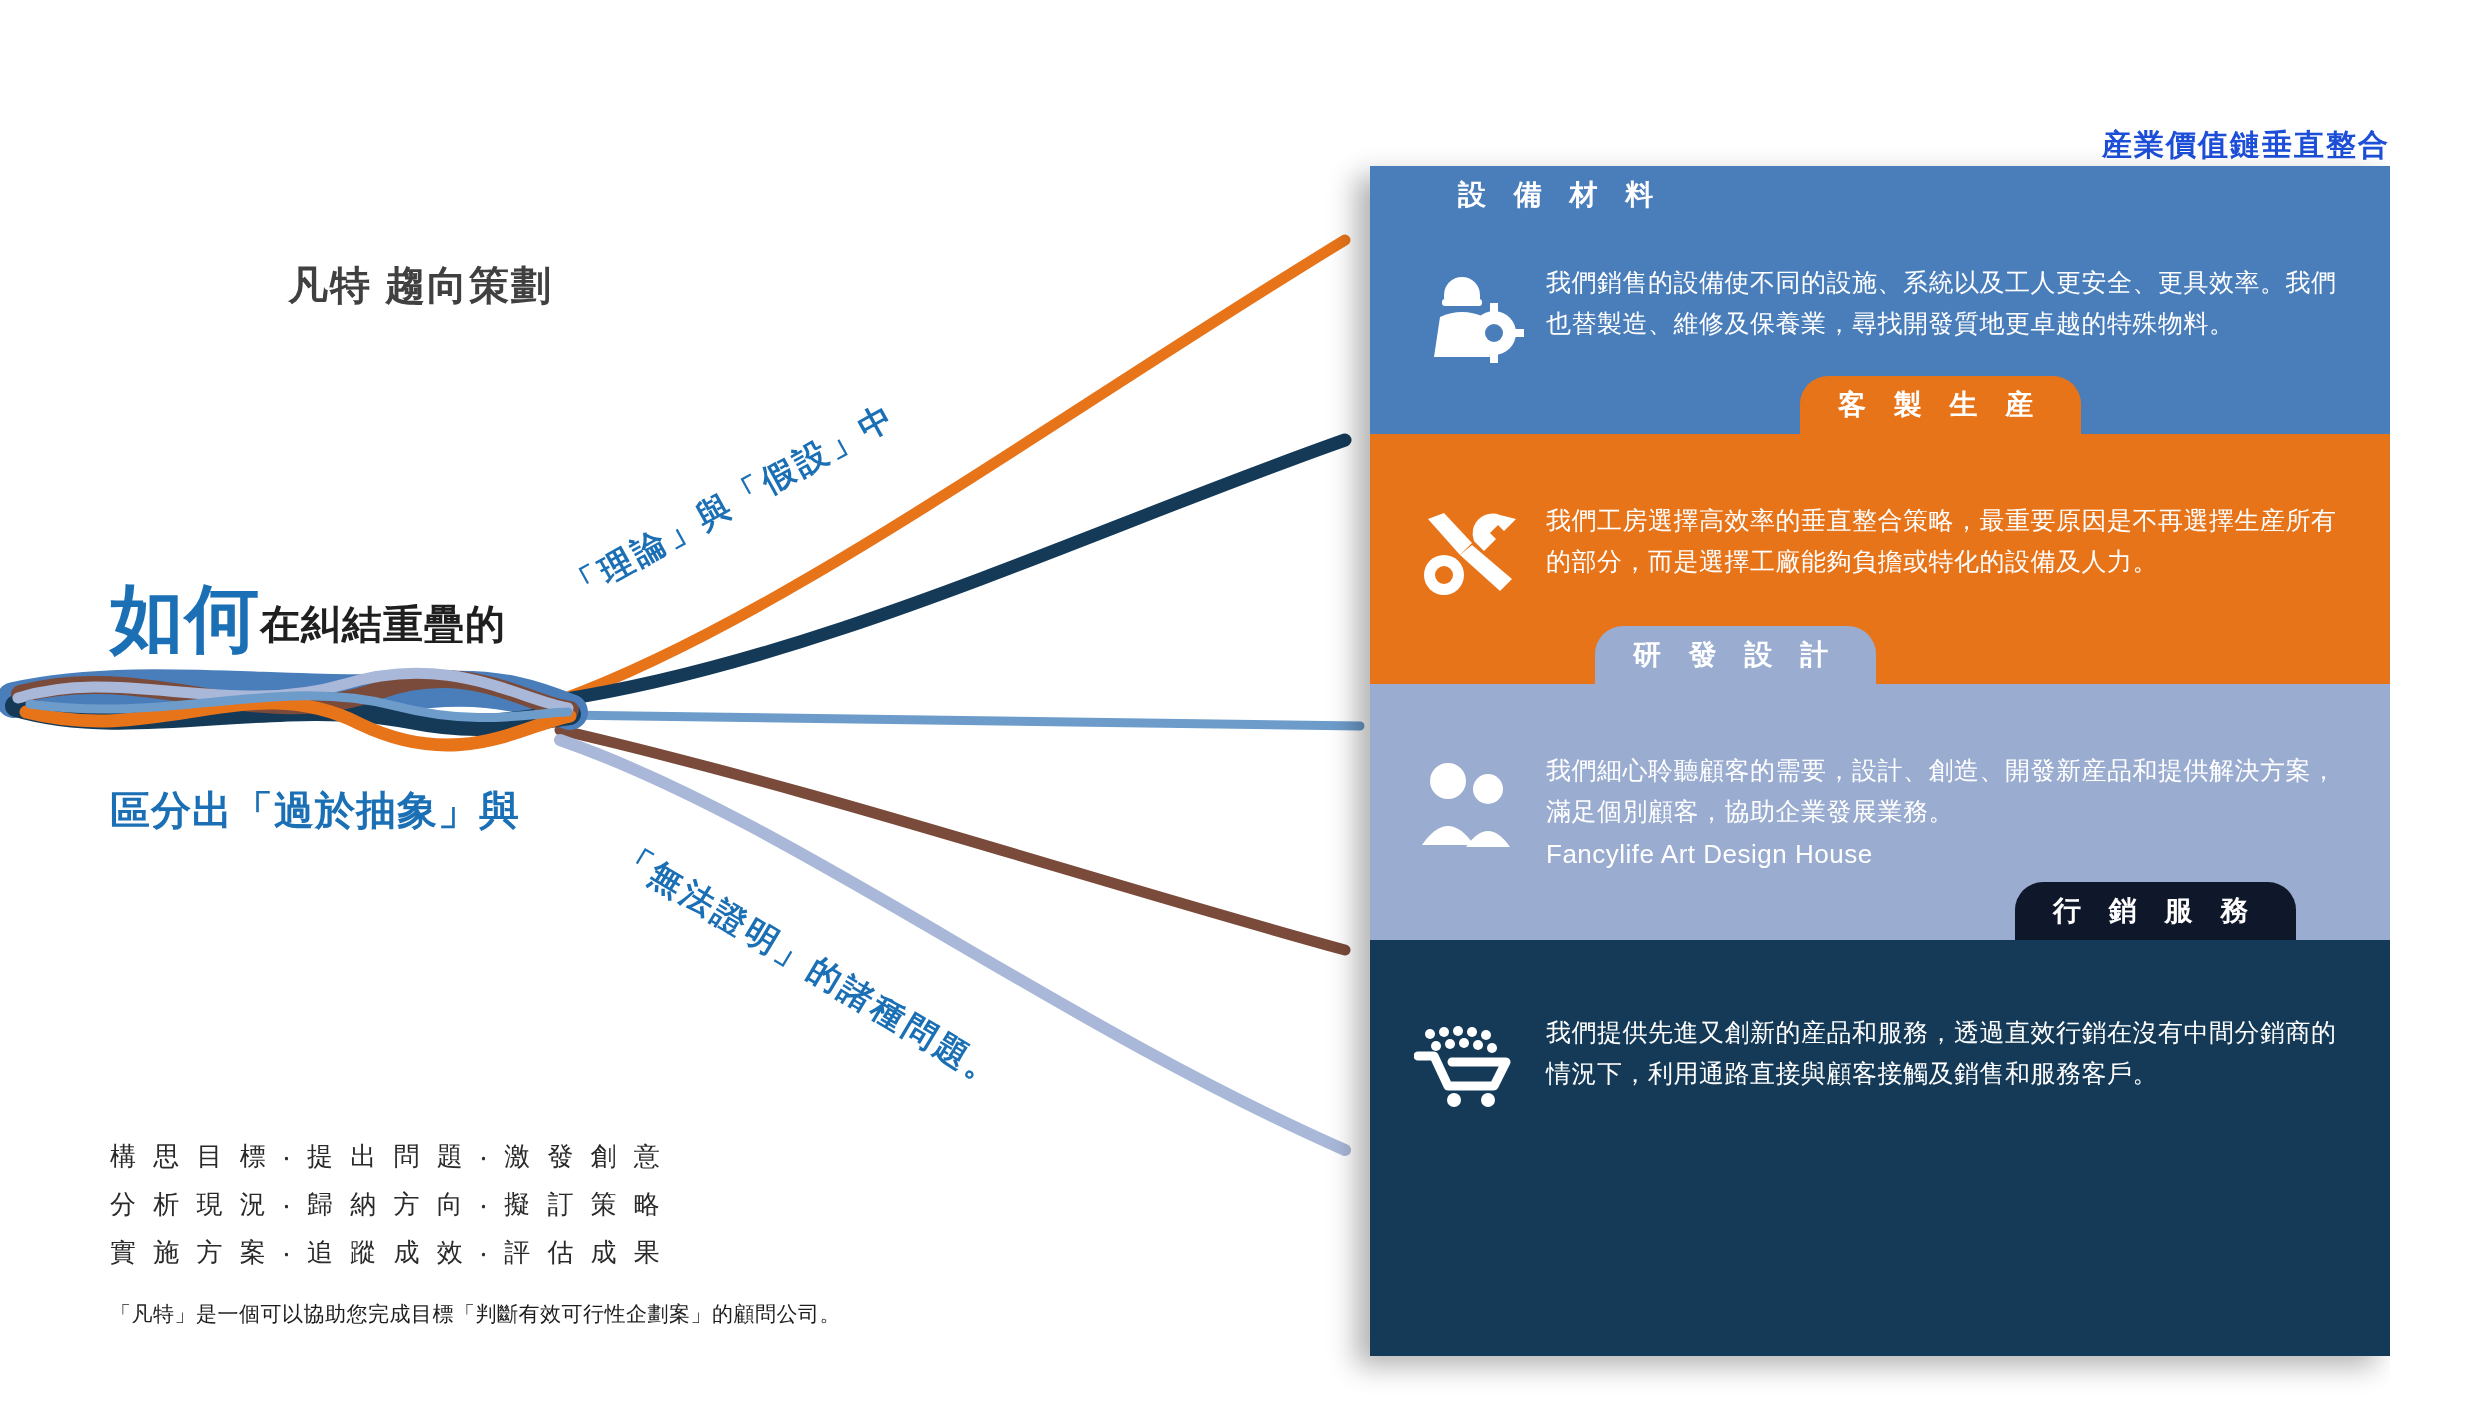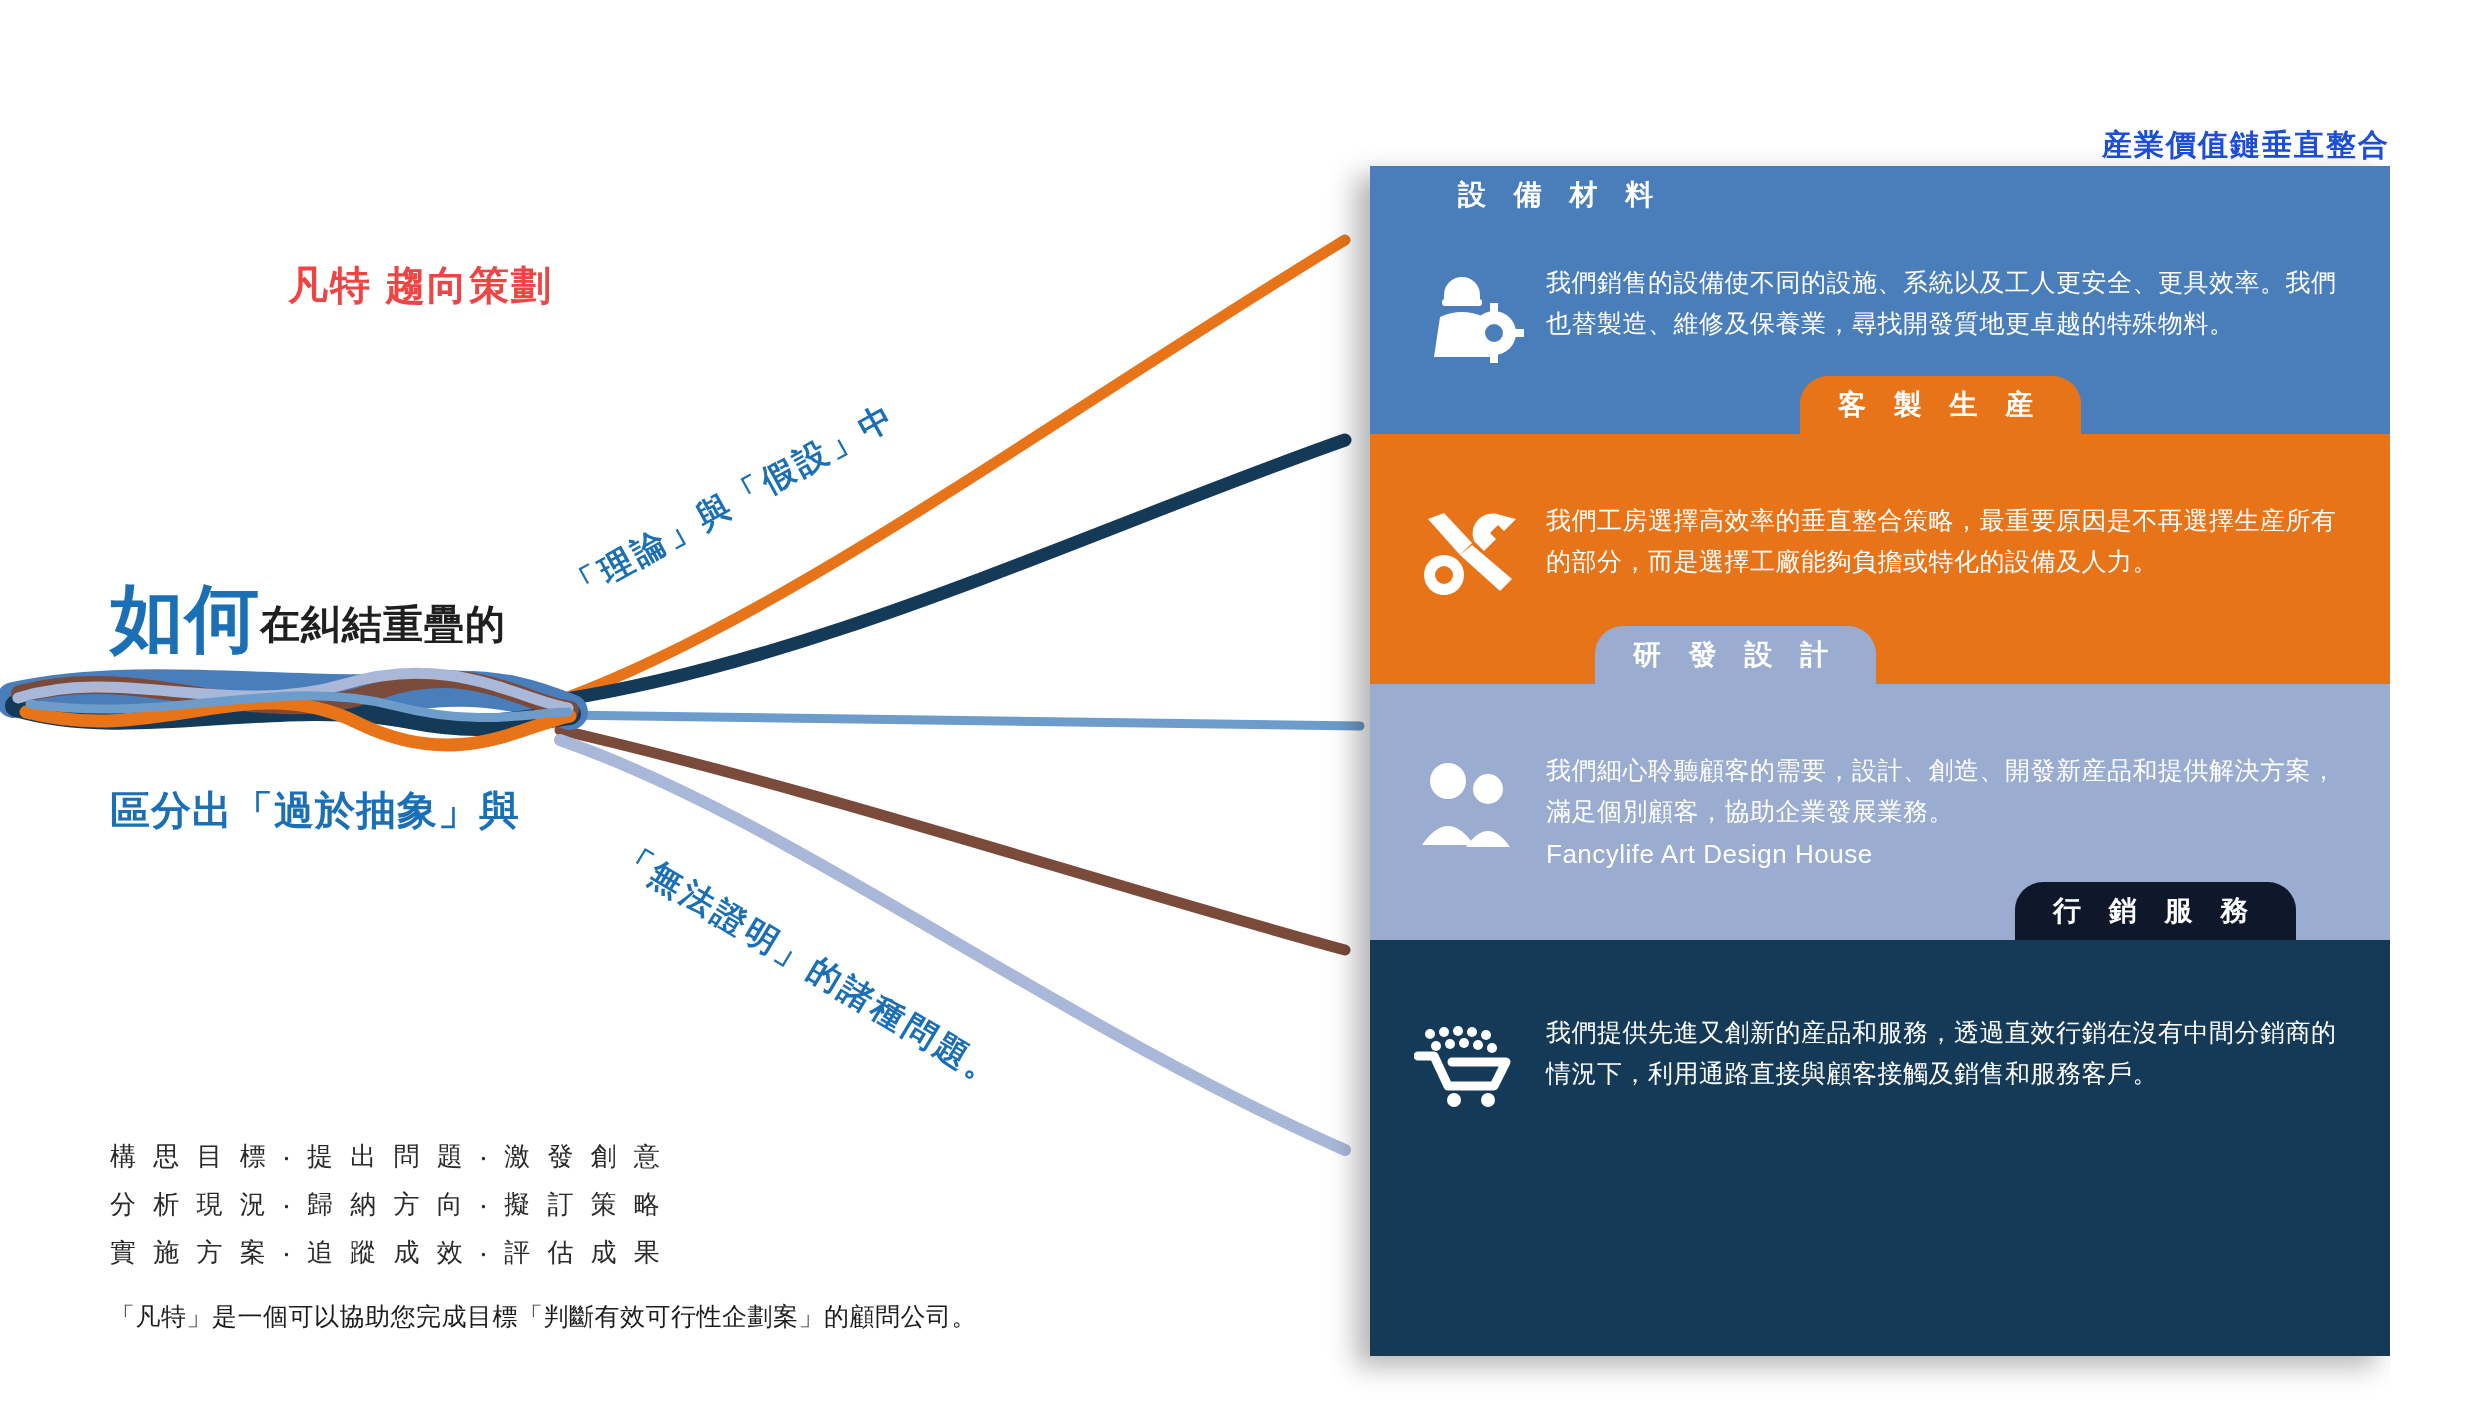--- a/index.html
+++ b/index.html
@@ -26,21 +26,21 @@
     width: 1370px;
     height: 1421px;
   }
 
   #brand-title {
     position: absolute;
     left: 288px;
     top: 258px;
     font-size: 40px;
     font-weight: bold;
-    color: #ef4444;
+    color: #404040;
     letter-spacing: 2px;
     white-space: nowrap;
   }
 
   #headline-row {
     position: absolute;
     left: 110px;
     top: 570px;
     white-space: nowrap;
   }
@@ -101,21 +101,21 @@
     font-size: 26px;
     color: #2a2a2a;
     letter-spacing: 5px;
     line-height: 1.85;
     white-space: nowrap;
   }
   #footnote {
     position: absolute;
     left: 110px;
     top: 1300px;
-    font-size: 25px;
+    font-size: 21px;
     color: #1c1c1c;
     letter-spacing: 0.5px;
     white-space: nowrap;
   }
 
   
   #strands {
     position: absolute;
     left: 0;
     top: 0;

